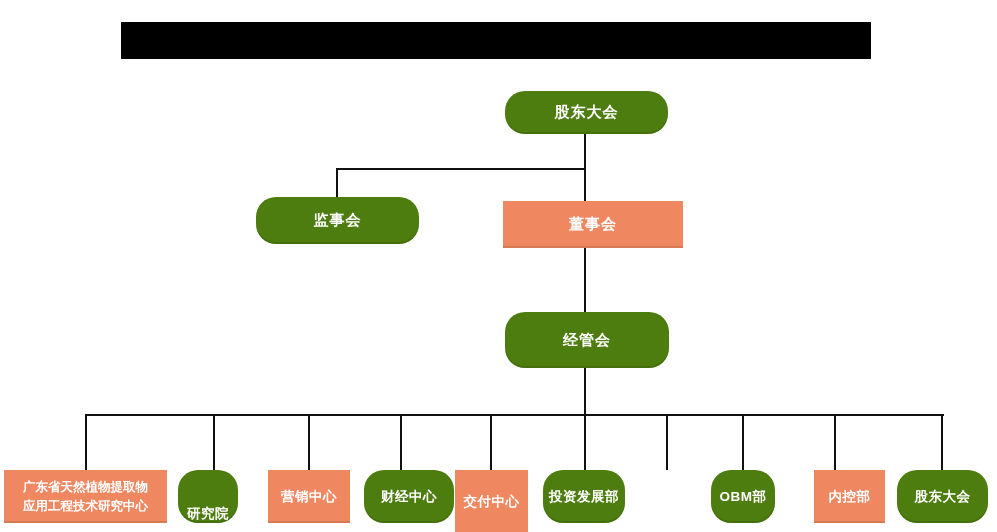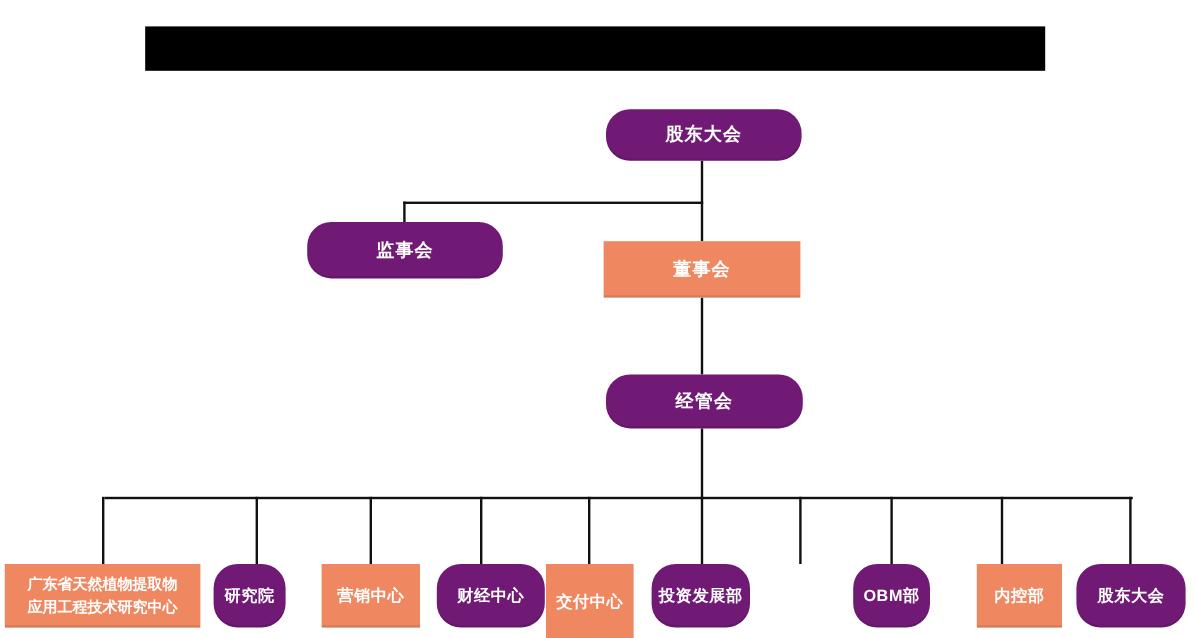--- a/index.html
+++ b/index.html
@@ -21,21 +21,21 @@
     display: flex;
     align-items: center;
     justify-content: center;
     text-align: center;
     color: #ffffff;
     font-weight: bold;
     font-size: 15px;
     letter-spacing: 1px;
     box-shadow: inset 0 -2px 0 rgba(0,0,0,0.10);
   }
-  .node.dark  { background: #701a75; border-radius: 20px; }
+  .node.dark  { background: #4d7c0f; border-radius: 20px; }
   .node.light { background: #EF8761; }
   .node.small { font-size: 13.5px; letter-spacing: 0.5px; }
   .node.multiline {
     font-size: 12.5px;
     line-height: 1.45;
     letter-spacing: 0;
     padding: 0 16px;
   }
   .line {
     position: absolute;
@@ -63,35 +63,35 @@
   <div class="line" style="left:584px; top:414px; width:2px; height:56px;"></div>
   <div class="line" style="left:666px; top:414px; width:2px; height:56px;"></div>
   <div class="line" style="left:742px; top:414px; width:2px; height:56px;"></div>
   <div class="line" style="left:834px; top:414px; width:2px; height:56px;"></div>
   <div class="line" style="left:941px; top:414px; width:2px; height:56px;"></div>
 
   <div class="node dark" style="left:505px; top:91px; width:163px; height:43px;">
     <span>股东大会</span>
   </div>
 
-  <div class="node dark" style="left:256px; top:185px; width:163px; height:47px;">
+  <div class="node dark" style="left:256px; top:197px; width:163px; height:47px;">
     <span>监事会</span>
   </div>
-  <div class="node light" style="left:503px; top:201px; width:164px; height:47px;">
+  <div class="node light" style="left:503px; top:201px; width:180px; height:47px;">
     <span>董事会</span>
   </div>
 
-  <div class="node dark" style="left:505px; top:312px; width:164px; height:45px;">
+  <div class="node dark" style="left:505px; top:312px; width:164px; height:56px;">
     <span>经管会</span>
   </div>
 
   <div class="node light multiline" style="left:4px; top:470px; width:163px; height:53px;">
     <span>广东省天然植物提取物应用工程技术研究中心</span>
   </div>
-  <div class="node dark small" style="left:178px; top:470px; width:60px; height:53px;">
+  <div class="node dark small" style="left:178px; top:470px; width:60px; height:53px;align-items:flex-end;">
     <span>研究院</span>
   </div>
   <div class="node light small" style="left:268px; top:470px; width:82px; height:53px;">
     <span>营销中心</span>
   </div>
   <div class="node dark small" style="left:364px; top:470px; width:90px; height:53px;">
     <span>财经中心</span>
   </div>
   <div class="node light small" style="left:455px; top:470px; width:73px; height:64px;">
     <span>交付中心</span>

